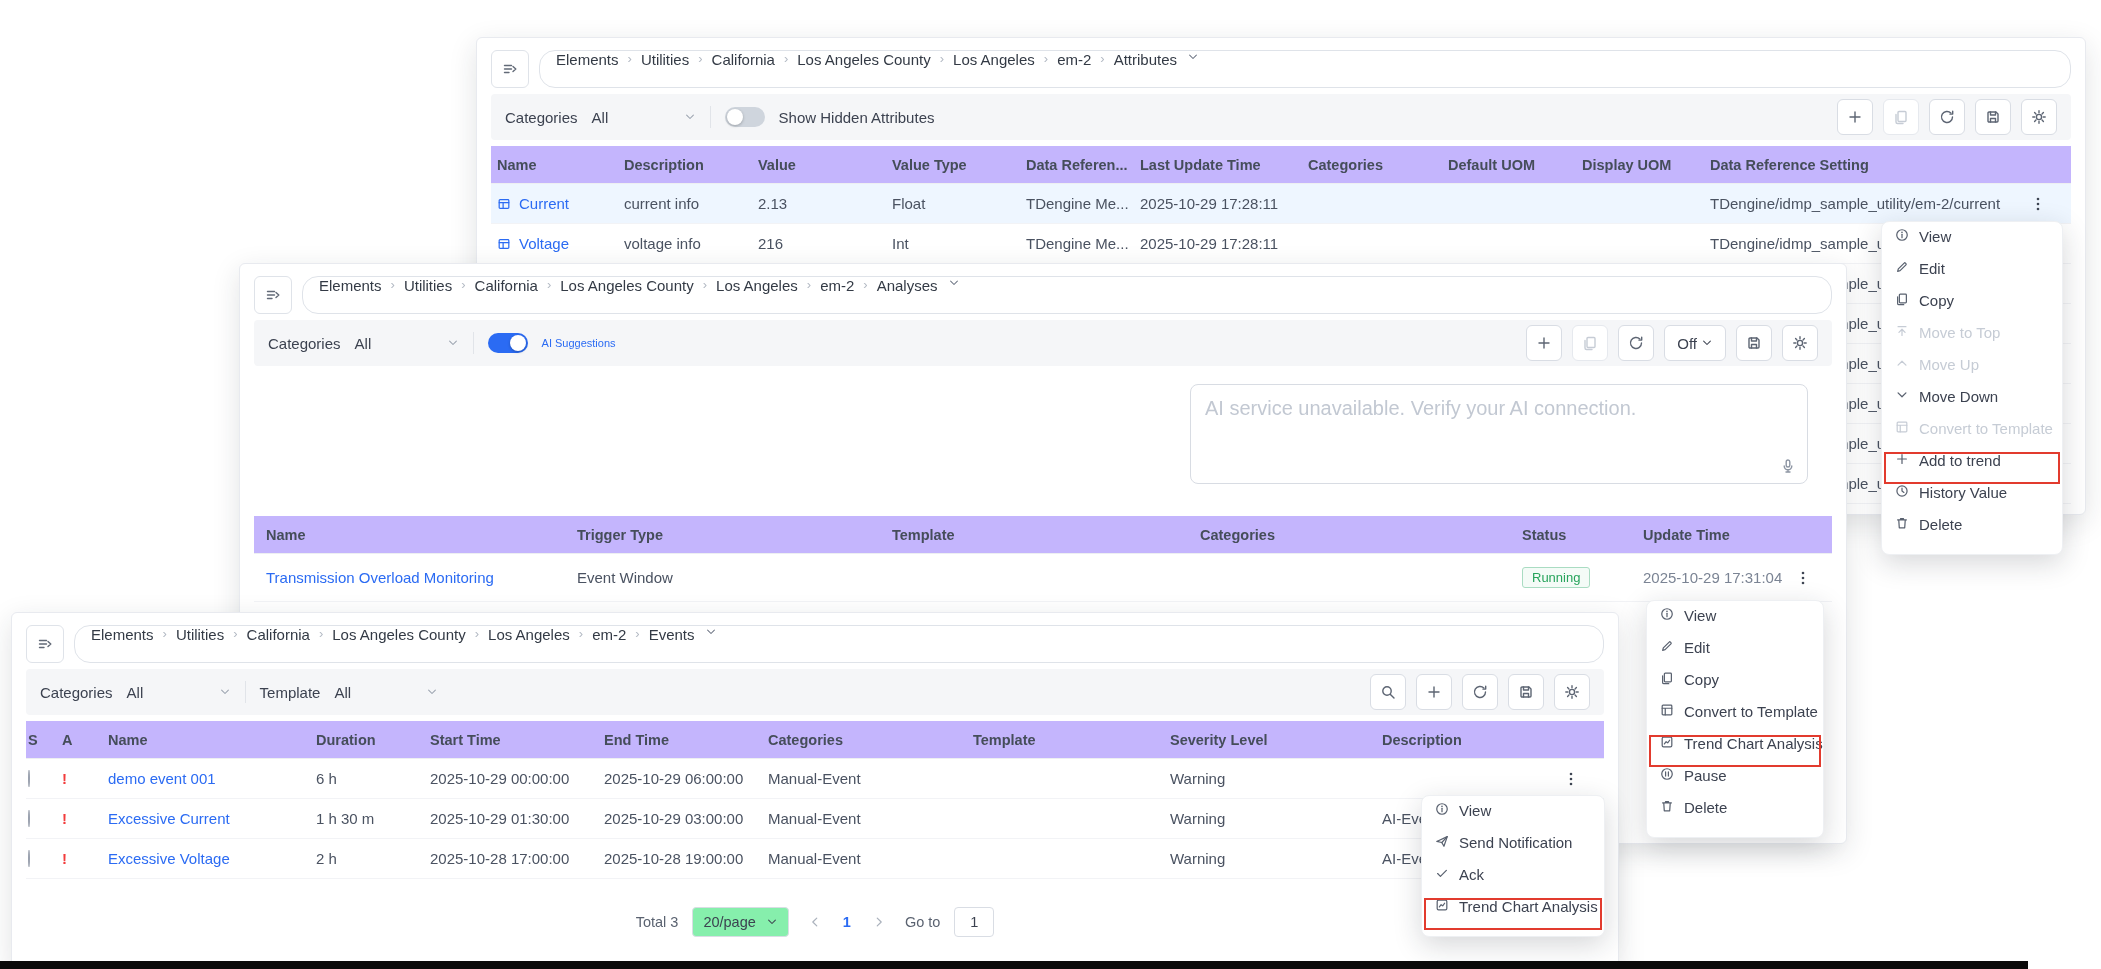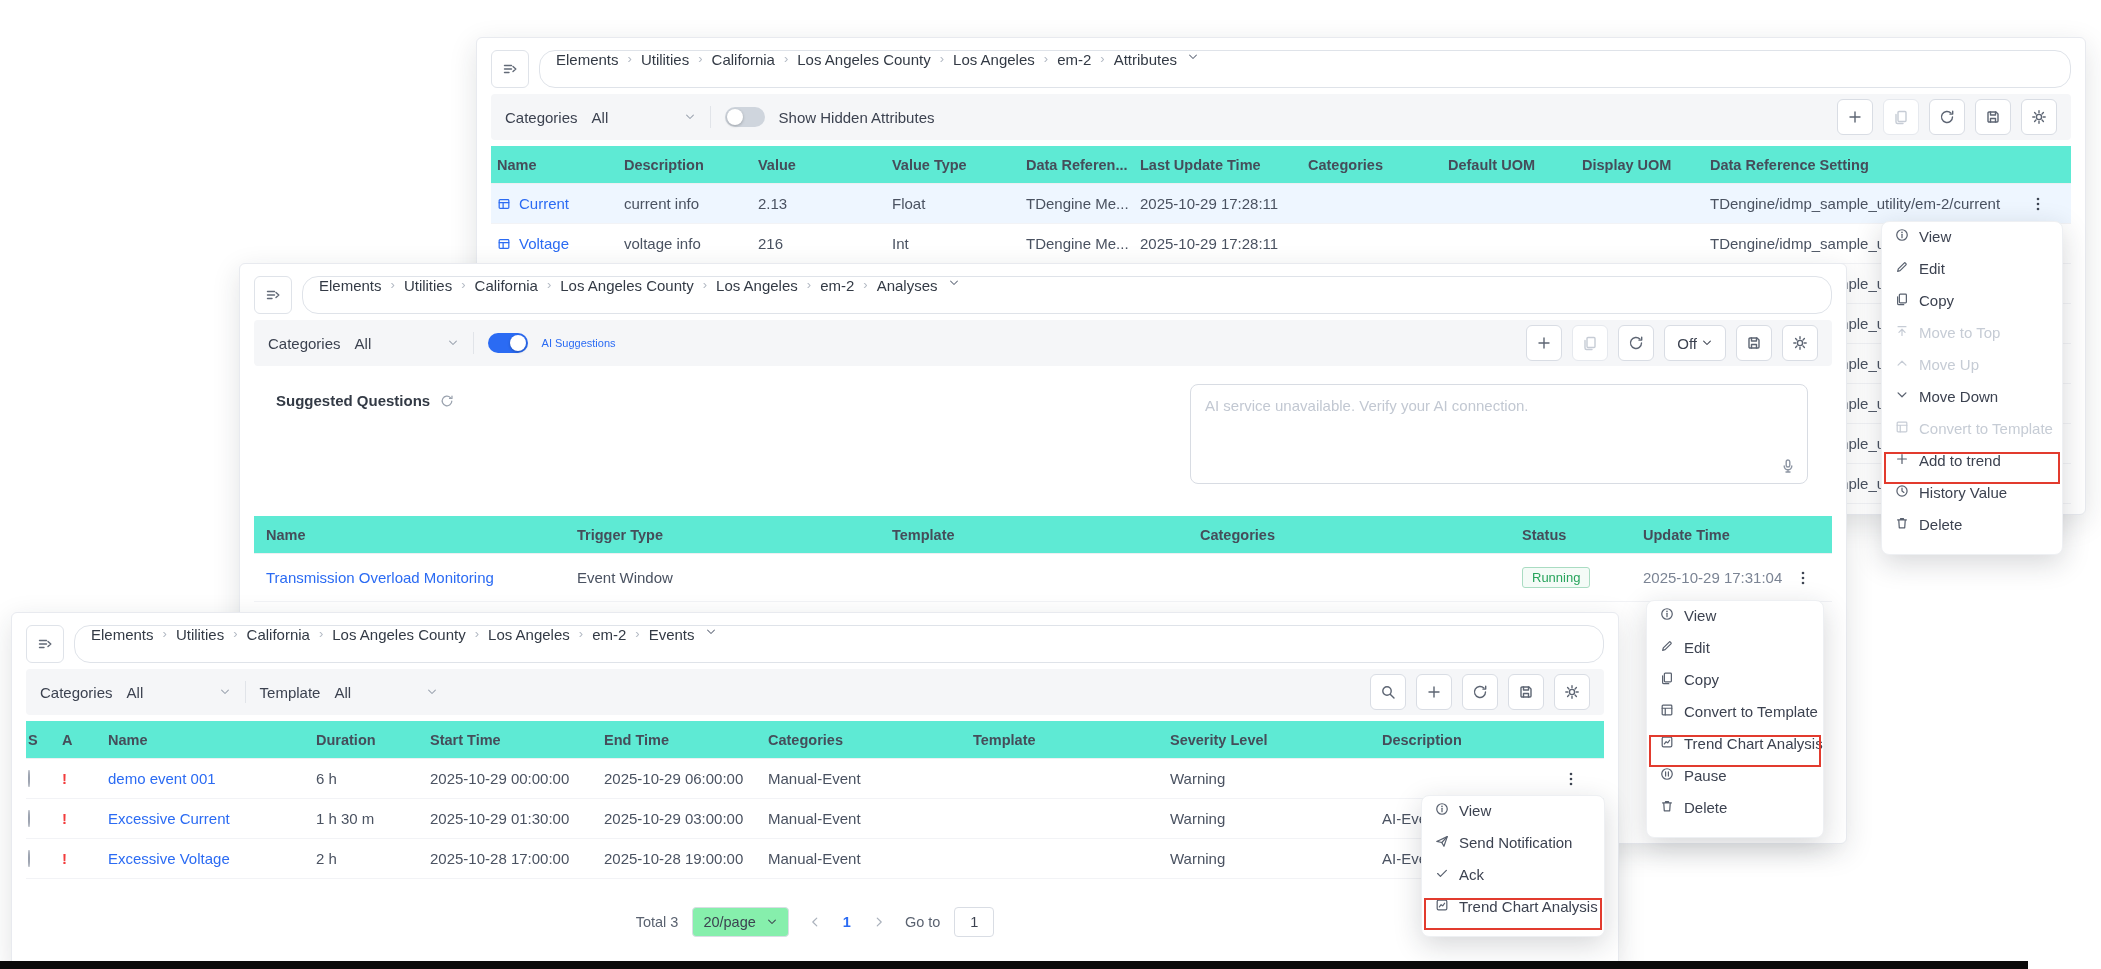--- a/index.html
+++ b/index.html
@@ -39,21 +39,21 @@
   .toolbar { margin-left:auto; display:flex; align-items:center; gap:10px; }
   .tool-btn { height:36px; min-width:36px; background:#fff; border:1px solid #d9dde4; border-radius:6px;
               display:flex; align-items:center; justify-content:center; color:#5d6573; cursor:pointer; }
   .tool-btn.disabled { color:#c6ccd5; border-color:#e6e9ee; }
   .tool-btn.wide { padding:0 12px; gap:4px; font-size:15px; color:#3c4250; }
 
   .attr-grid { display:grid; grid-template-columns:127px 134px 134px 134px 114px 168px 140px 134px 128px minmax(0,1fr) 48px; padding-left:6px; align-items:center; }
   .ana-grid  { display:grid; grid-template-columns:311px 315px 308px 322px 121px minmax(0,1fr) 44px; padding-left:12px; align-items:center; }
   .evt-grid  { display:grid; grid-template-columns:34px 46px 208px 114px 174px 164px 205px 197px 212px minmax(0,1fr) 48px; padding-left:2px; align-items:center; }
 
-  .thead { margin-top:6px; height:38px; background:#5eead4; border-bottom:1px solid #edeff2;
+  .thead { margin-top:6px; height:38px; background:#c4b5fd; border-bottom:1px solid #edeff2;
            font-size:14.5px; font-weight:bold; color:#454d5a; }
   .trow { height:40px; border-bottom:1px solid #f2f3f6; font-size:15px; color:#4a5261; background:#fff; }
   .trow.tall { height:48px; }
   .trow.hl { background:#eef6ff; }
   .cell { overflow:hidden; white-space:nowrap; padding-right:10px; }
   .link { color:#2b6bf3; cursor:pointer; }
   .name-cell { display:flex; align-items:center; gap:8px; overflow:hidden; white-space:nowrap; }
   .muted { color:#7b8494; }
 
   .dots-btn { width:30px; height:30px; display:flex; align-items:center; justify-content:center; color:#3f4654; cursor:pointer; }
@@ -63,21 +63,21 @@
   .s-circle { width:13px; height:13px; border:1.5px solid #9aa1ae; border-radius:50%; }
   .alarm { color:#f23c3c; font-weight:bold; }
 
   .ai-block { position:relative; height:144px; }
   .sq-row { display:flex; align-items:center; gap:10px; padding:26px 0 0 22px; }
   .sq-title { font-size:15px; font-weight:bold; color:#333a45; }
   .sq-ref { color:#9aa2ae; cursor:pointer; }
   .sq-mono { font-family:"DejaVu Sans Mono","Liberation Mono",monospace; font-size:14.5px; color:#2e3440; padding:16px 0 0 22px; }
   .ai-input { position:absolute; top:18px; right:24px; width:618px; height:100px; }
   .ai-input textarea { width:100%; height:100%; border:1px solid #d8dce3; border-radius:8px; resize:none;
-                       padding:12px 14px; font-family:"Liberation Sans",sans-serif; font-size:15px; color:#3c4250; outline:none; }
+                       padding:12px 14px; font-family:"Liberation Sans",sans-serif; font-size:20px; color:#3c4250; outline:none; }
   .ai-input textarea::placeholder { color:#c2c8d2; }
   .mic { position:absolute; right:12px; bottom:10px; color:#8d95a3; cursor:pointer; }
 
   .menu { position:absolute; z-index:30; background:#fff; border:1px solid #eef0f3; border-radius:8px;
           box-shadow:0 8px 28px rgba(30,35,44,.18); padding:6px 0; }
   #menu-attr     { left:1881px; top:221px; width:182px; }
   #menu-analysis { left:1646px; top:600px; width:178px; }
   #menu-events   { left:1421px; top:795px; width:184px; }
   .menu-item { position:relative; display:flex; align-items:flex-start; gap:10px; height:32px; padding:0 13px;
                font-size:15px; color:#3c4250; cursor:pointer; white-space:nowrap; }
@@ -445,29 +445,20 @@
             <svg viewBox="0 0 16 16" fill="none" stroke="currentColor" stroke-width="1.4" stroke-linecap="round" stroke-linejoin="round">
               <circle cx="8" cy="8" r="2.6"></circle>
               <path d="M8 1.8v1.9M8 12.3v1.9M1.8 8h1.9M12.3 8h1.9M3.6 3.6l1.35 1.35M11.05 11.05l1.35 1.35M12.4 3.6l-1.35 1.35M4.95 11.05L3.6 12.4"></path>
             </svg>
           </span>
         </button>
     </div>
   </div>
 
   <div class="ai-block">
-    <div class="sq-row">
-      <span class="sq-title">Suggested Questions</span>
-      <span class="ic sm sq-ref">
-          <svg viewBox="0 0 16 16" fill="none" stroke="currentColor" stroke-width="1.4" stroke-linecap="round" stroke-linejoin="round">
-            <path d="M13.5 8a5.5 5.5 0 1 1-1.6-3.9"></path>
-            <path d="M13.7 2.3v2.8h-2.8"></path>
-          </svg>
-        </span>
-    </div>
     <div class="ai-input">
       <textarea placeholder="AI service unavailable. Verify your AI connection." style=""></textarea>
       <span class="ic mic">
           <svg viewBox="0 0 16 16" fill="none" stroke="currentColor" stroke-width="1.4" stroke-linecap="round" stroke-linejoin="round">
             <rect x="6.2" y="2" width="3.6" height="7" rx="1.8"></rect>
             <path d="M4.2 8a3.8 3.8 0 0 0 7.6 0M8 11.8V14M6 14h4"></path>
           </svg>
         </span>
     </div>
   </div>

